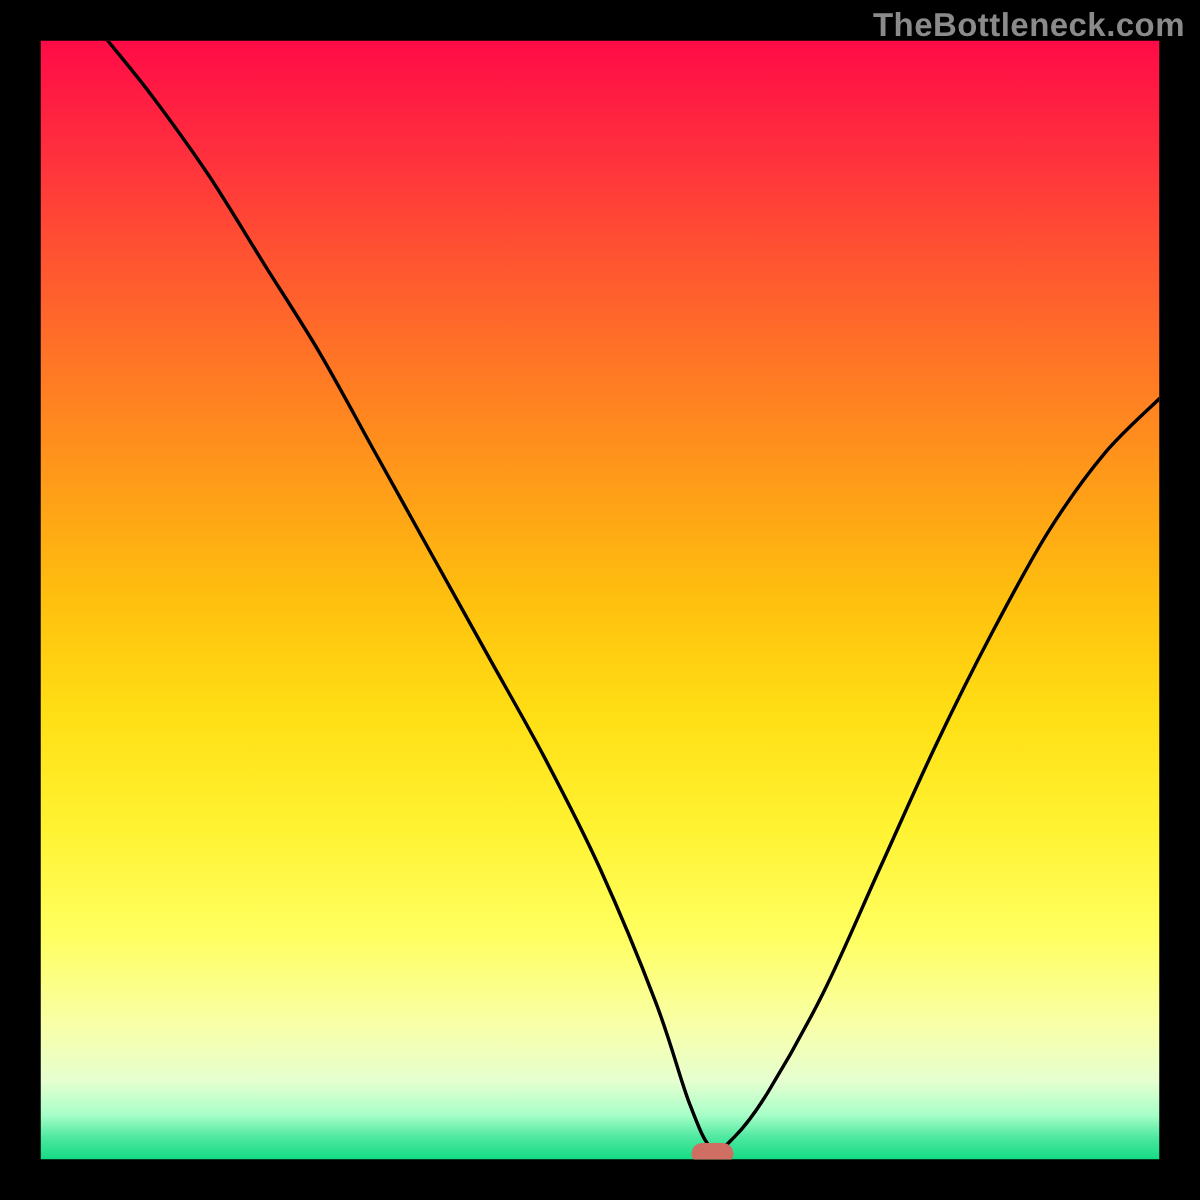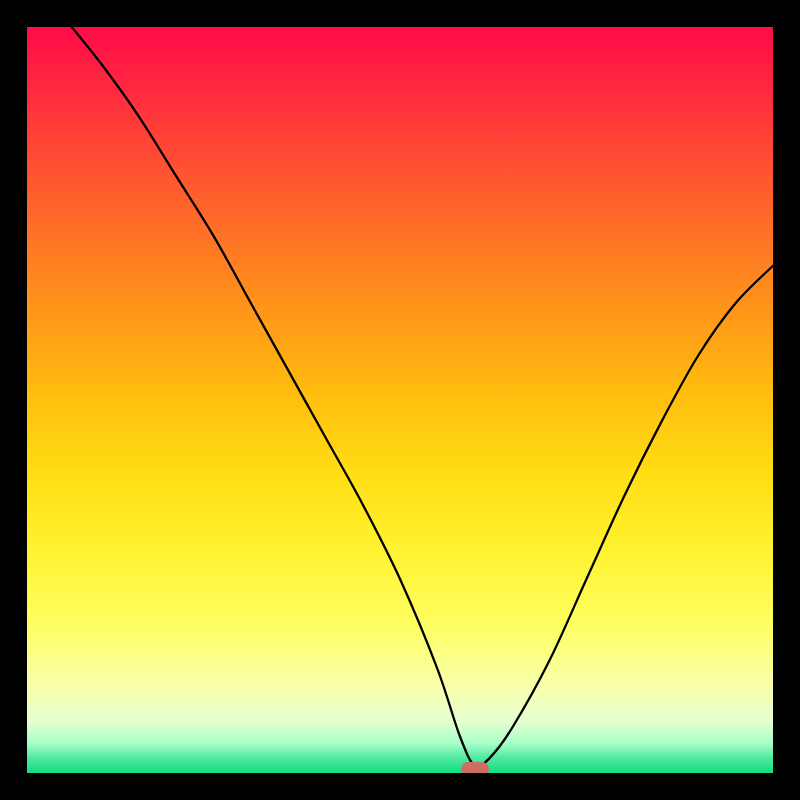--- a/index.html
+++ b/index.html
@@ -69,20 +69,21 @@
     border-radius: 7px;
     background: #cf6e62;
     z-index: 3;
     transform: translate(-50%, -50%);
   }
 </style>
 </head>
 <body>
 
 <div class="frame">
+  <div class="attribution">TheBottleneck.com</div>
 
   <div class="plot-area">
     <div class="gradient-bg"></div>
 
     <svg class="curve" viewBox="0 0 746 746" preserveAspectRatio="none">
       <path id="curve-path" fill="none" stroke="#000000" stroke-width="2.3" stroke-linejoin="round" stroke-linecap="round" d="M 44.76 0.00 C 49.73 6.22, 63.41 22.38, 74.60 37.30 C 85.79 52.22, 99.47 70.87, 111.90 89.52 C 124.33 108.17, 136.77 129.31, 149.20 149.20 C 161.63 169.09, 174.07 187.74, 186.50 208.88 C 198.93 230.02, 211.37 253.64, 223.80 276.02 C 236.23 298.40, 248.67 320.78, 261.10 343.16 C 273.53 365.54, 285.97 387.92, 298.40 410.30 C 310.83 432.68, 323.27 453.82, 335.70 477.44 C 348.13 501.06, 360.57 524.69, 373.00 552.04 C 385.43 579.39, 400.35 615.45, 410.30 641.56 C 420.25 667.67, 426.46 692.54, 432.68 708.70 C 438.90 724.86, 442.63 734.81, 447.60 738.54 C 452.57 742.27, 456.30 737.30, 462.52 731.08 C 468.74 724.86, 474.95 717.40, 484.90 701.24 C 494.85 685.08, 509.77 658.97, 522.20 634.10 C 534.63 609.23, 547.07 579.39, 559.50 552.04 C 571.93 524.69, 584.37 496.09, 596.80 469.98 C 609.23 443.87, 621.67 419.00, 634.10 395.38 C 646.53 371.76, 658.97 348.13, 671.40 328.24 C 683.83 308.35, 696.27 290.94, 708.70 276.02 C 721.13 261.10, 739.78 244.94, 746.00 238.72"></path>
     </svg>
 
     <div class="marker" id="min-marker" style="left: 447.6px; top: 742.27px; background: rgb(207, 110, 98);"></div>
   </div>

